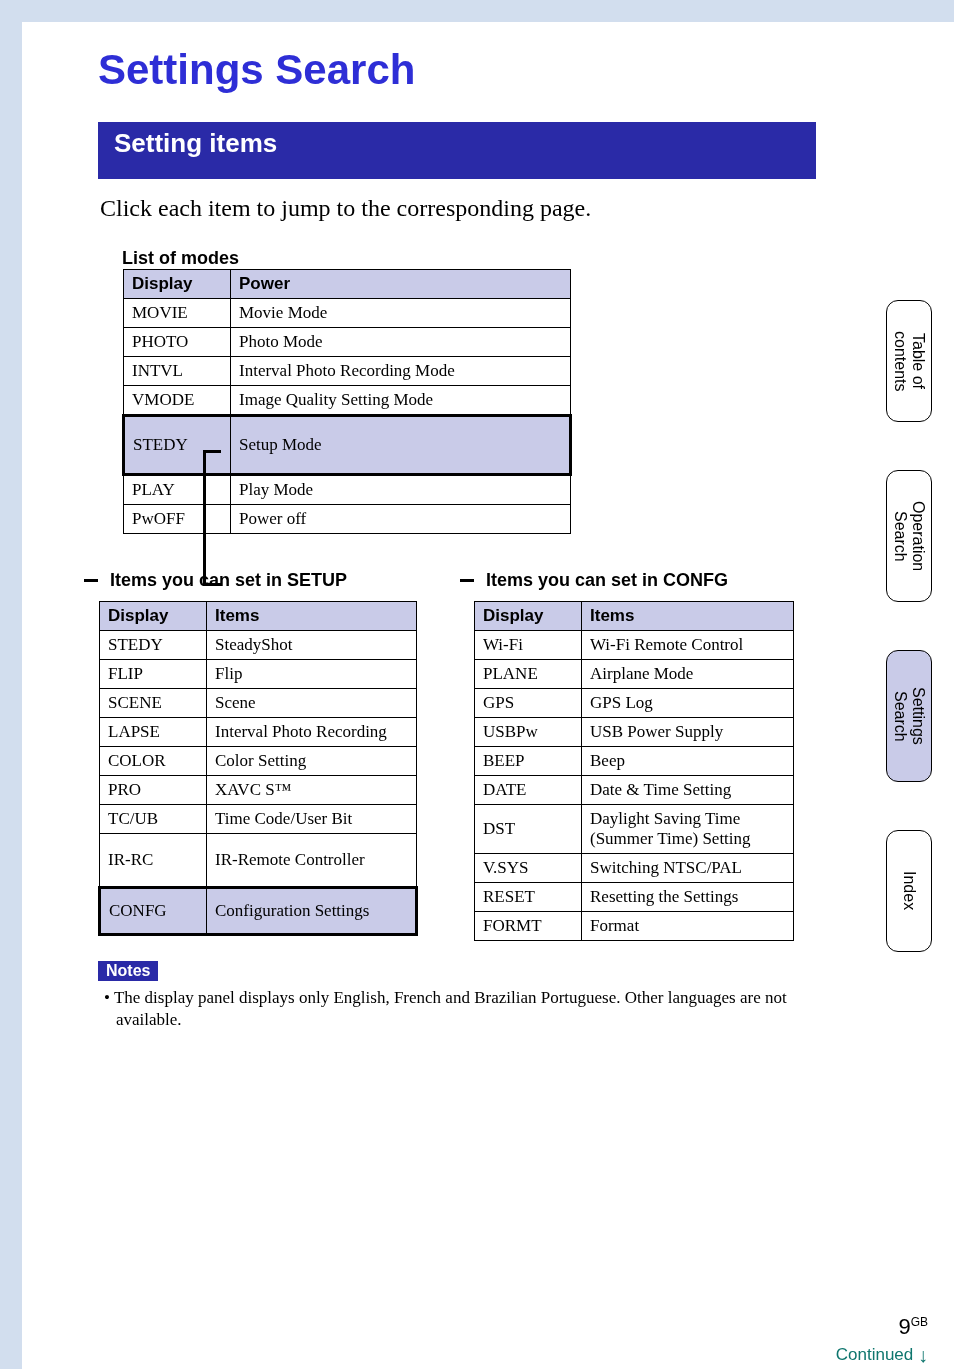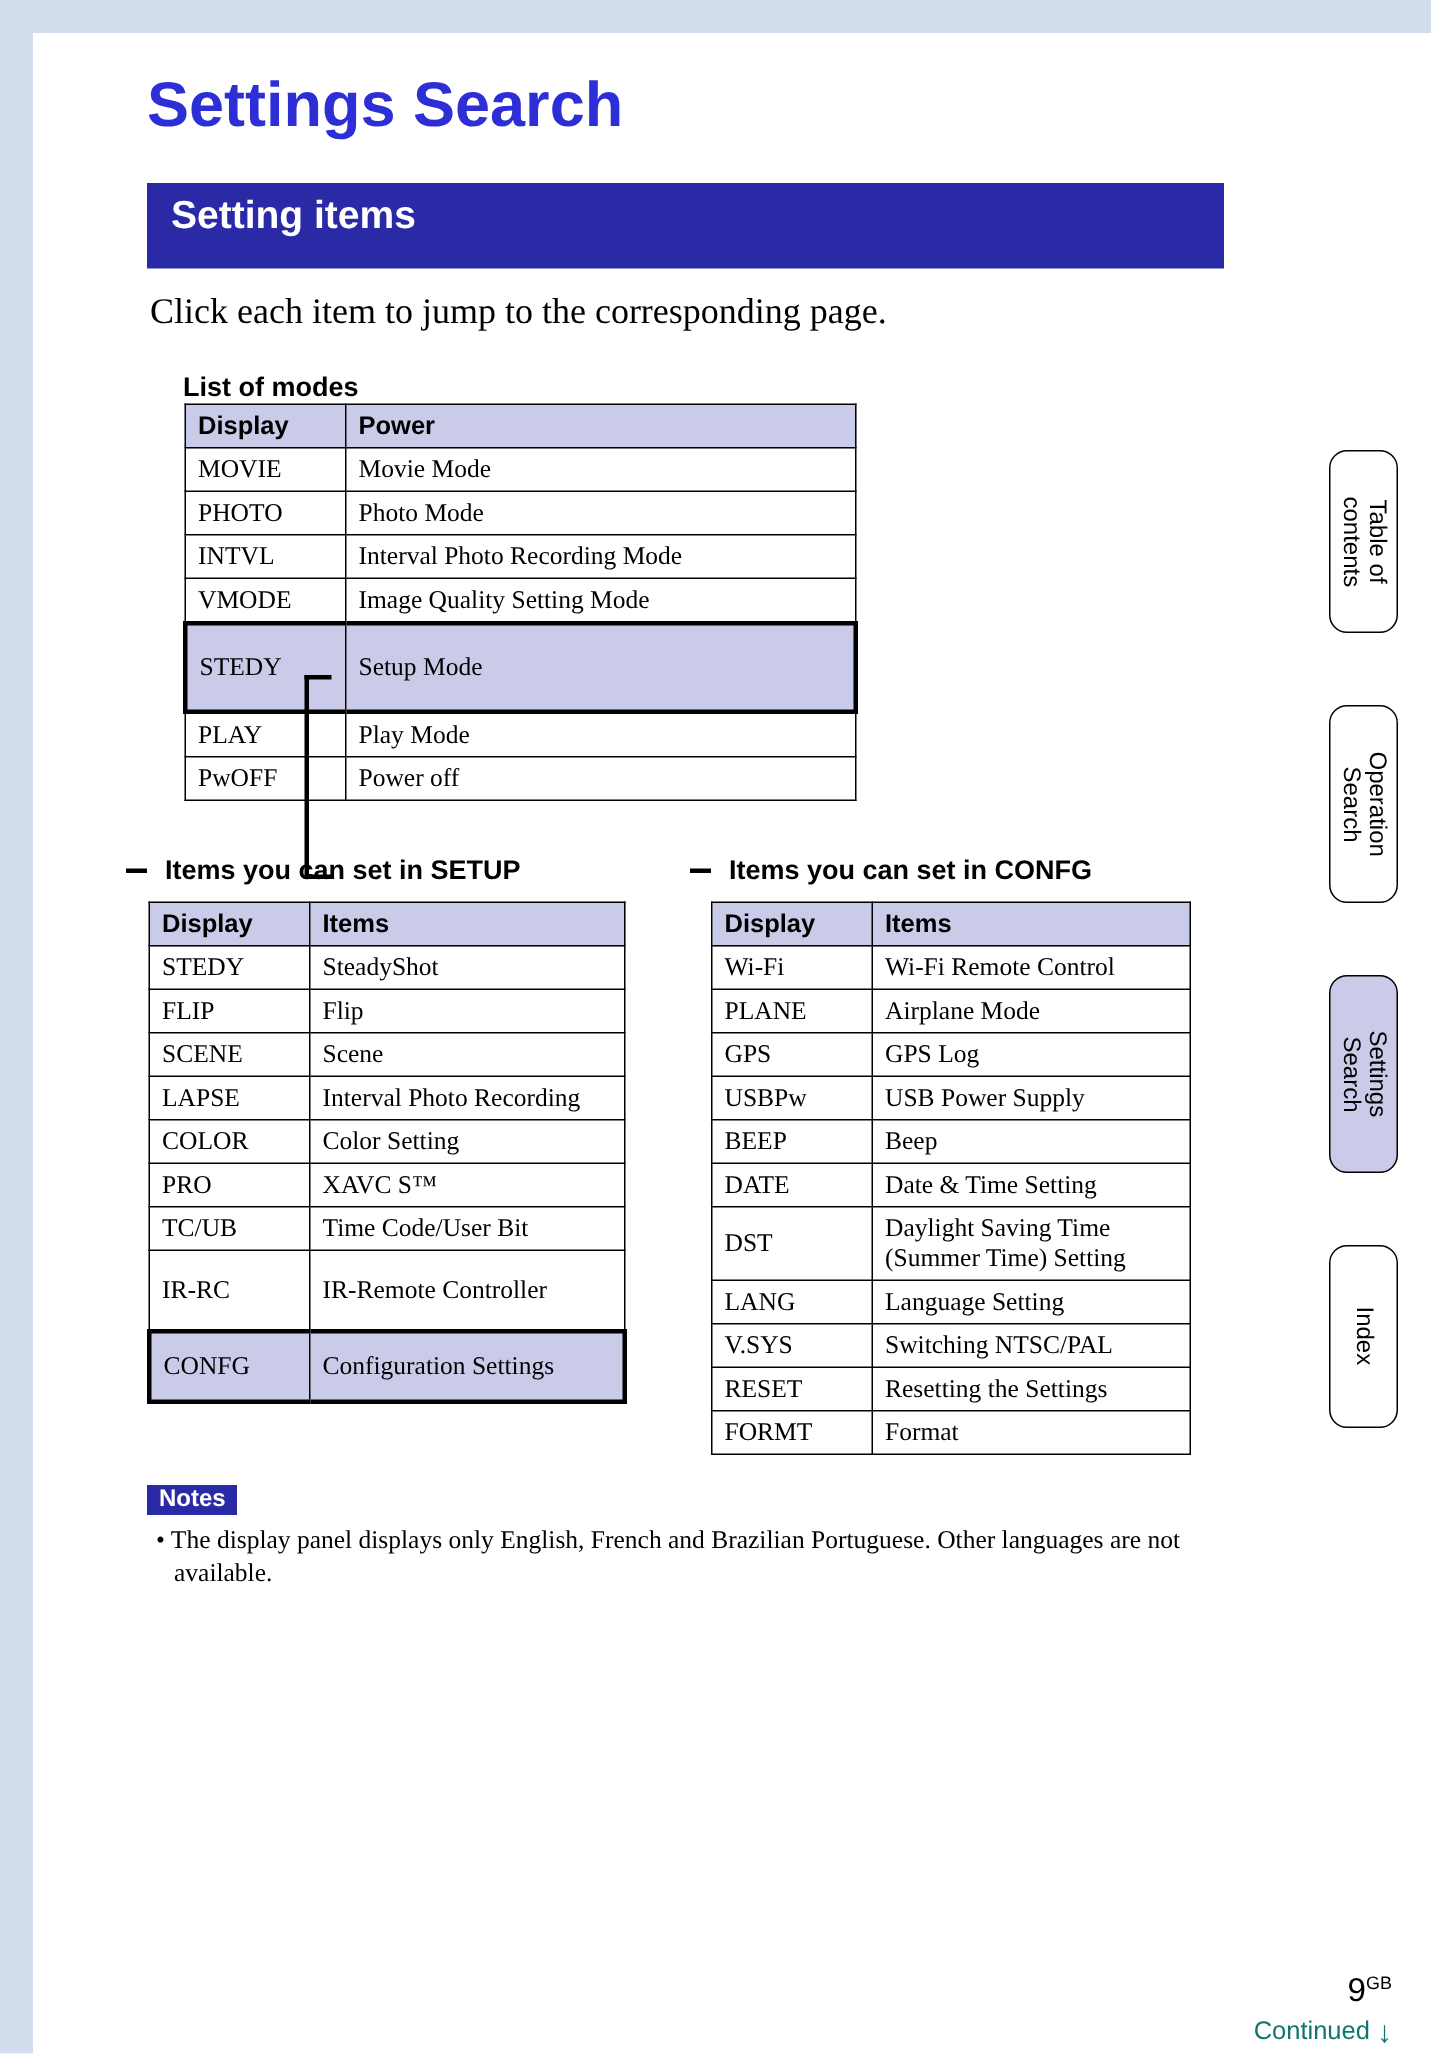--- a/index.html
+++ b/index.html
@@ -331,24 +331,20 @@
             </tr>
         <tr>
               <td>DATE</td>
               <td>Date &amp; Time Setting</td>
             </tr>
         <tr>
               <td>DST</td>
               <td>Daylight Saving Time (Summer Time) Setting</td>
             </tr>
         <tr>
-              <td>LANG</td>
-              <td>Language Setting</td>
-            </tr>
-        <tr>
               <td>V.SYS</td>
               <td>Switching NTSC/PAL</td>
             </tr>
         <tr>
               <td>RESET</td>
               <td>Resetting the Settings</td>
             </tr>
         <tr>
               <td>FORMT</td>
               <td>Format</td>

